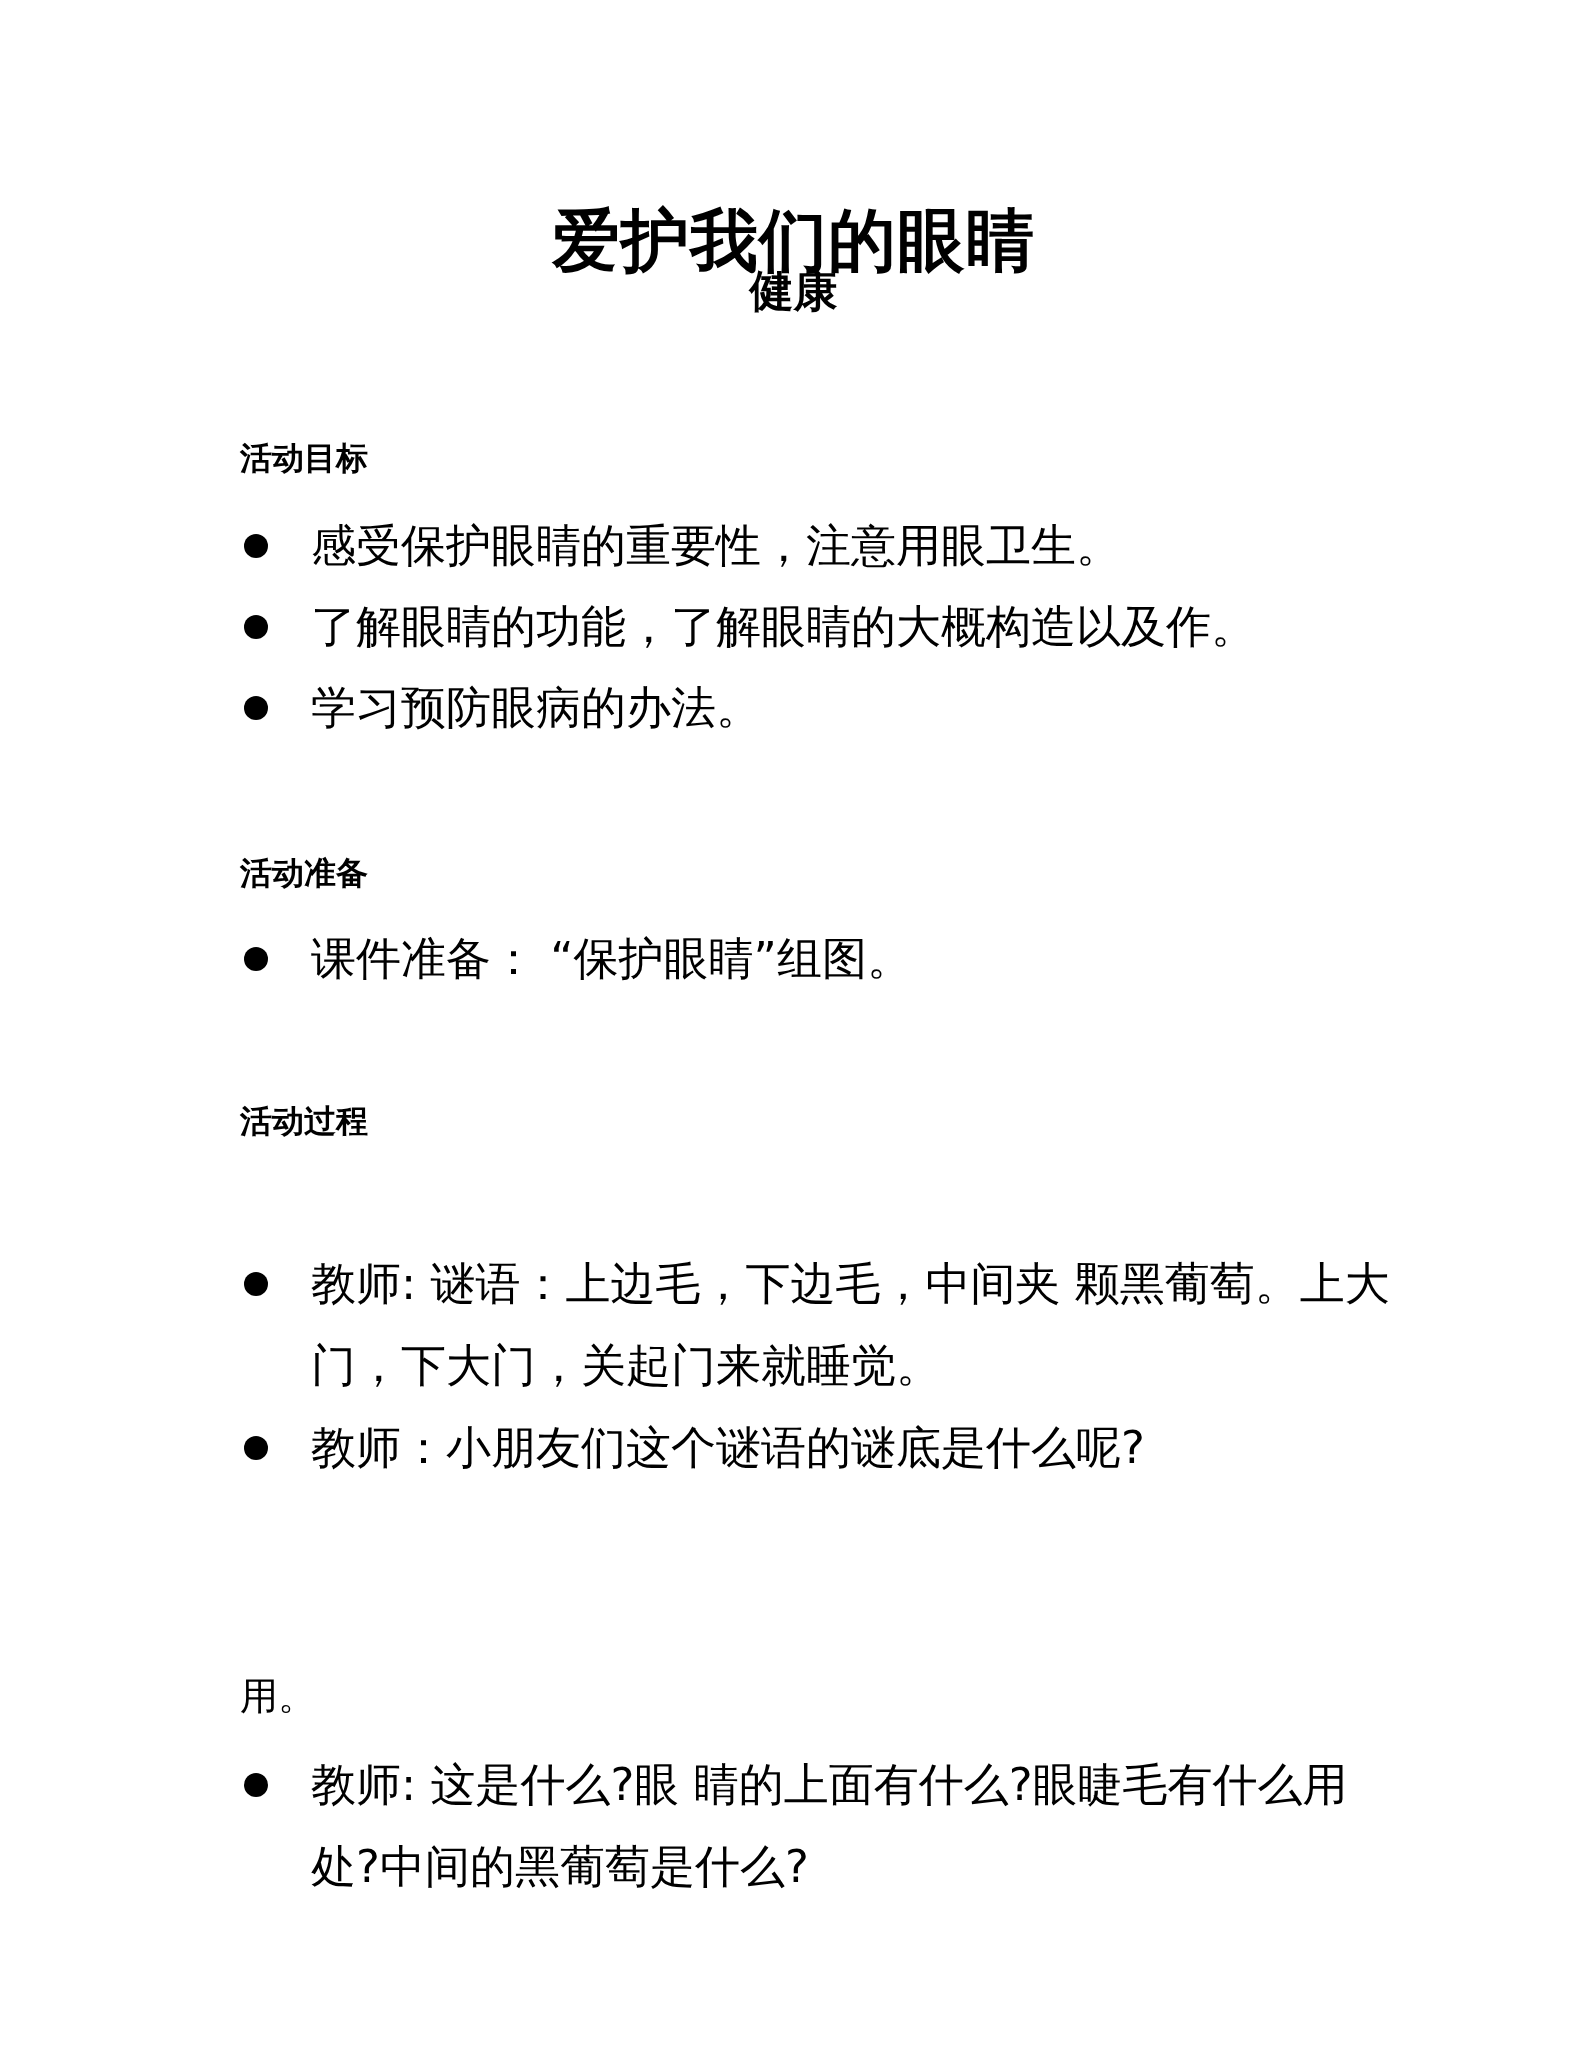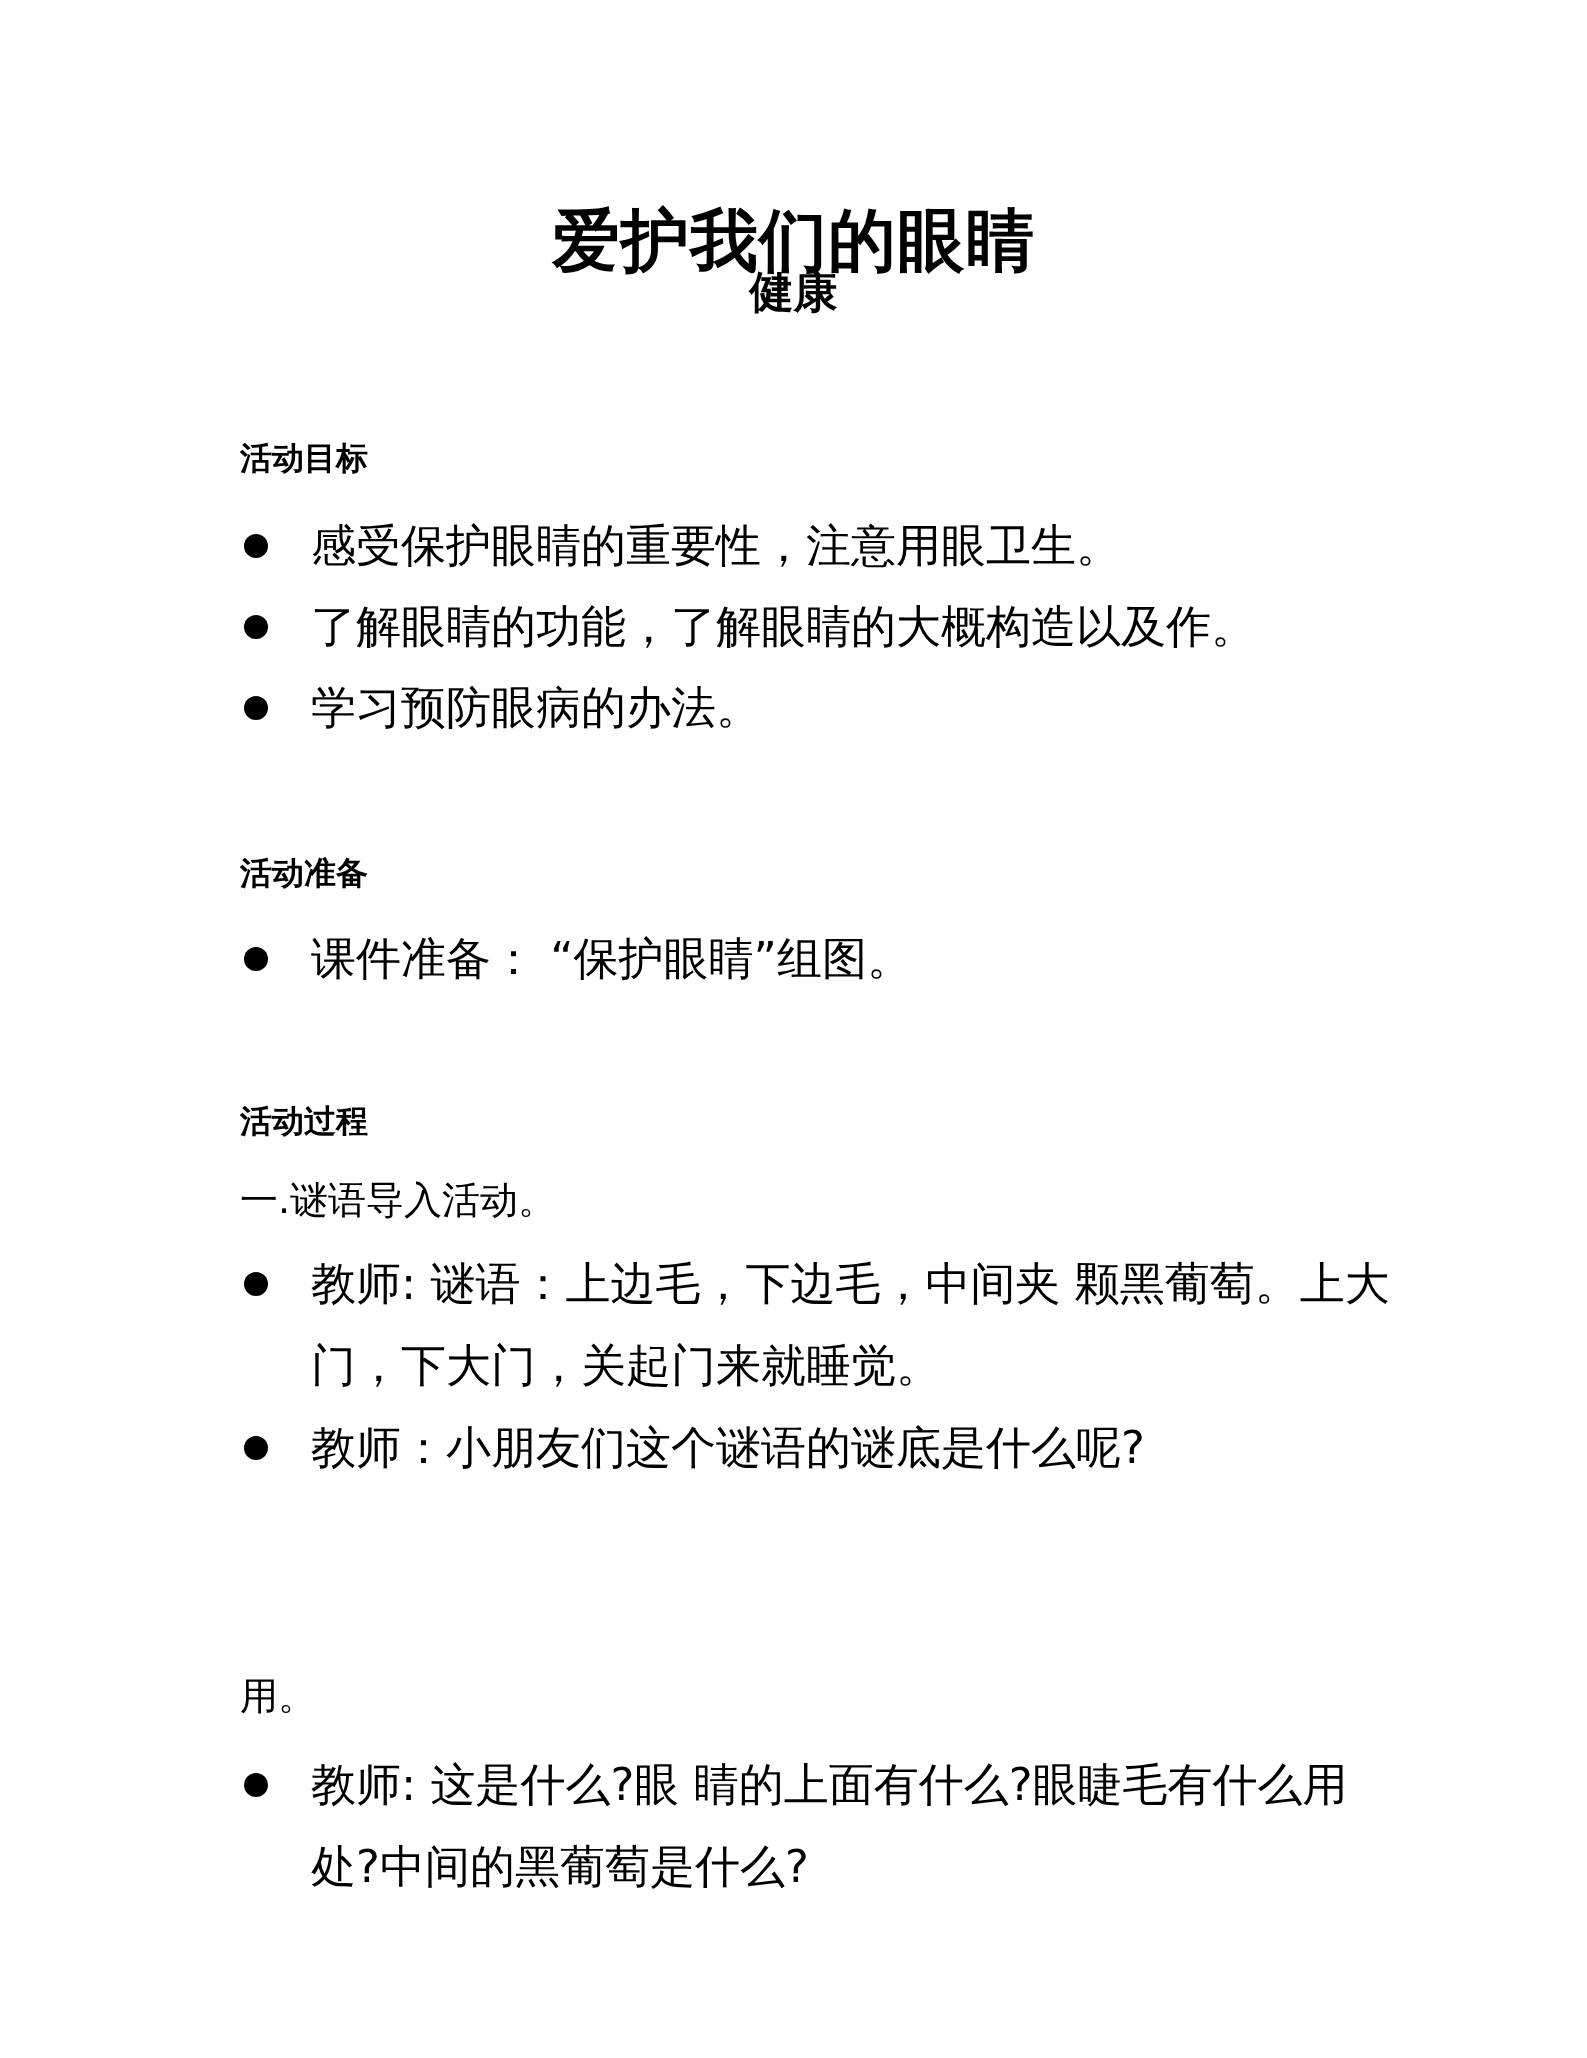--- a/index.html
+++ b/index.html
@@ -33,20 +33,21 @@
       margin-top: 48px;
     }
     .subtitle {
       position: absolute;
       left: 0; width: 1587px;
       top: 262px;
       text-align: center;
       font-size: 44px;
       font-weight: bold;
       line-height: 60px;
+      font-family: Liberation Serif, serif;
     }
     .heading {
       position: absolute;
       left: 240px;
       font-size: 32px;
       font-weight: bold;
       line-height: 56px;
     }
     .line {
       position: absolute;
@@ -103,21 +104,20 @@
 
   <div class="heading" style="top:845px;">活动准备</div>
 
   <div class="bullet-item" style="top:918px;">
     <span class="bullet-dot" style="top:29px;"></span>
     <span class="bullet-text single">课件准备：  “保护眼睛”组图。</span>
   </div>
 
   <div class="heading" style="top:1093px;">活动过程</div>
 
-  <div class="line" style="top:1172px;">一.谜语导入活动。</div>
 
   <div class="bullet-item" style="top:1243px;">
     <span class="bullet-dot" style="top:29px;"></span>
     <span class="bullet-text">教师: 谜语：上边毛，下边毛，中间夹 颗黑葡萄。上大门，下大门，关起门来就睡觉。</span>
   </div>
   <div class="bullet-item" style="top:1407px;">
     <span class="bullet-dot" style="top:29px;"></span>
     <span class="bullet-text single">教师：小朋友们这个谜语的谜底是什么呢?</span>
   </div>
 

